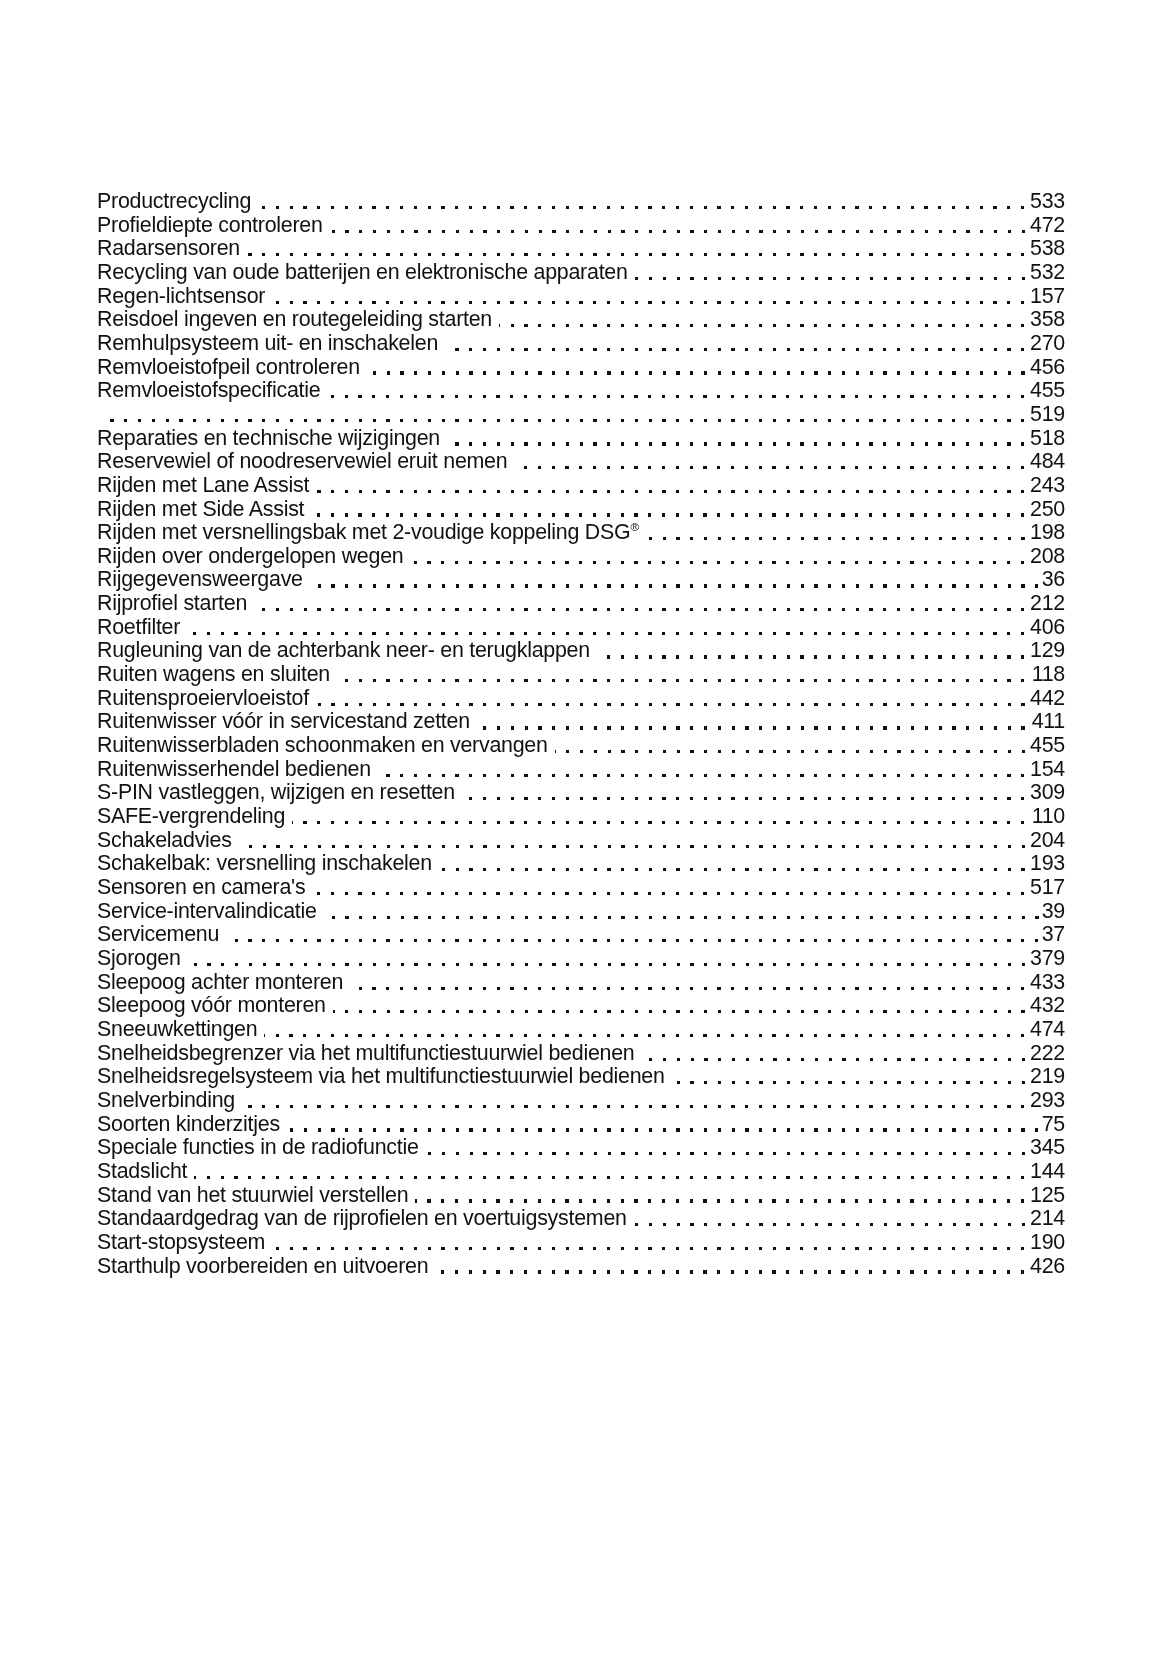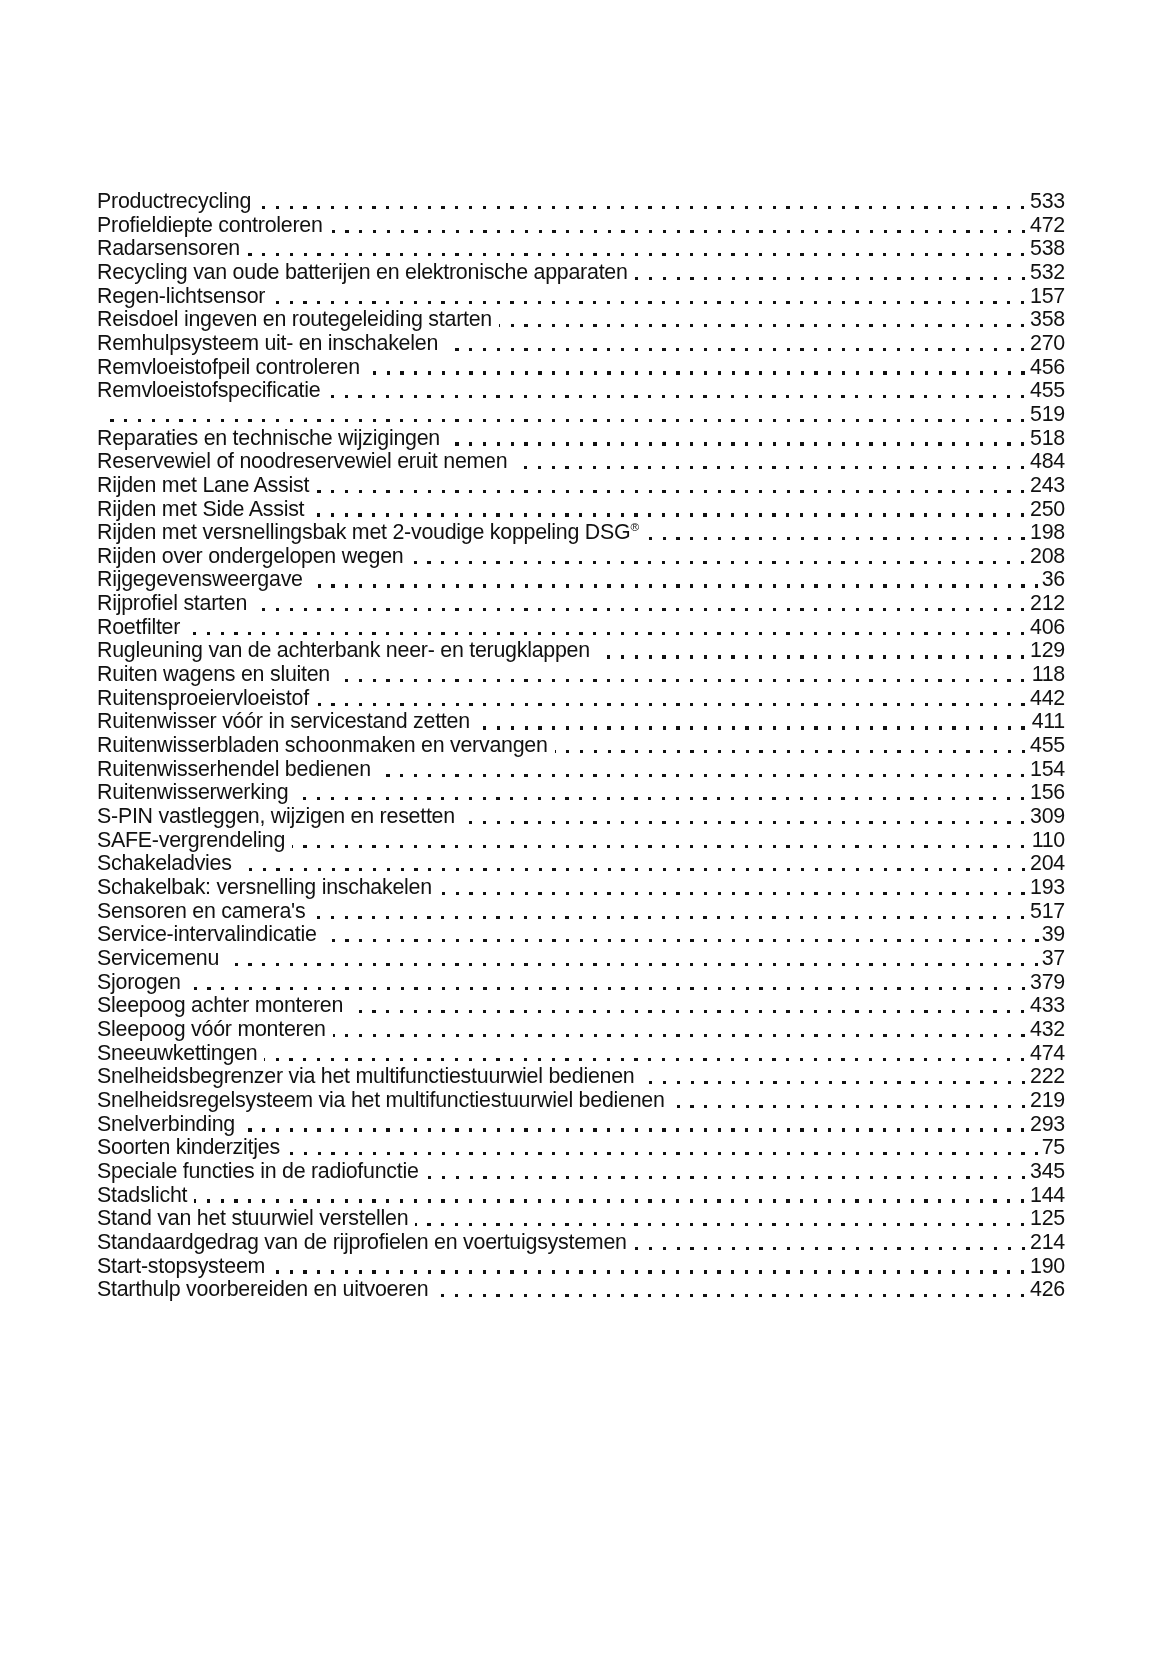--- a/index.html
+++ b/index.html
@@ -198,25 +198,20 @@
     <span class="leader"></span>
     <span class="p">455</span>
   </div>
 
   <div class="row">
     <span class="t">Ruitenwisserhendel bedienen</span>
     <span class="leader"></span>
     <span class="p">154</span>
   </div>
 
-  <div class="row">
-    <span class="t">Ruitenwisserwerking</span>
-    <span class="leader"></span>
-    <span class="p">156</span>
-  </div>
 
   <div class="row">
     <span class="t">S-PIN vastleggen, wijzigen en resetten</span>
     <span class="leader"></span>
     <span class="p">309</span>
   </div>
 
   <div class="row">
     <span class="t">SAFE-vergrendeling</span>
     <span class="leader"></span>

